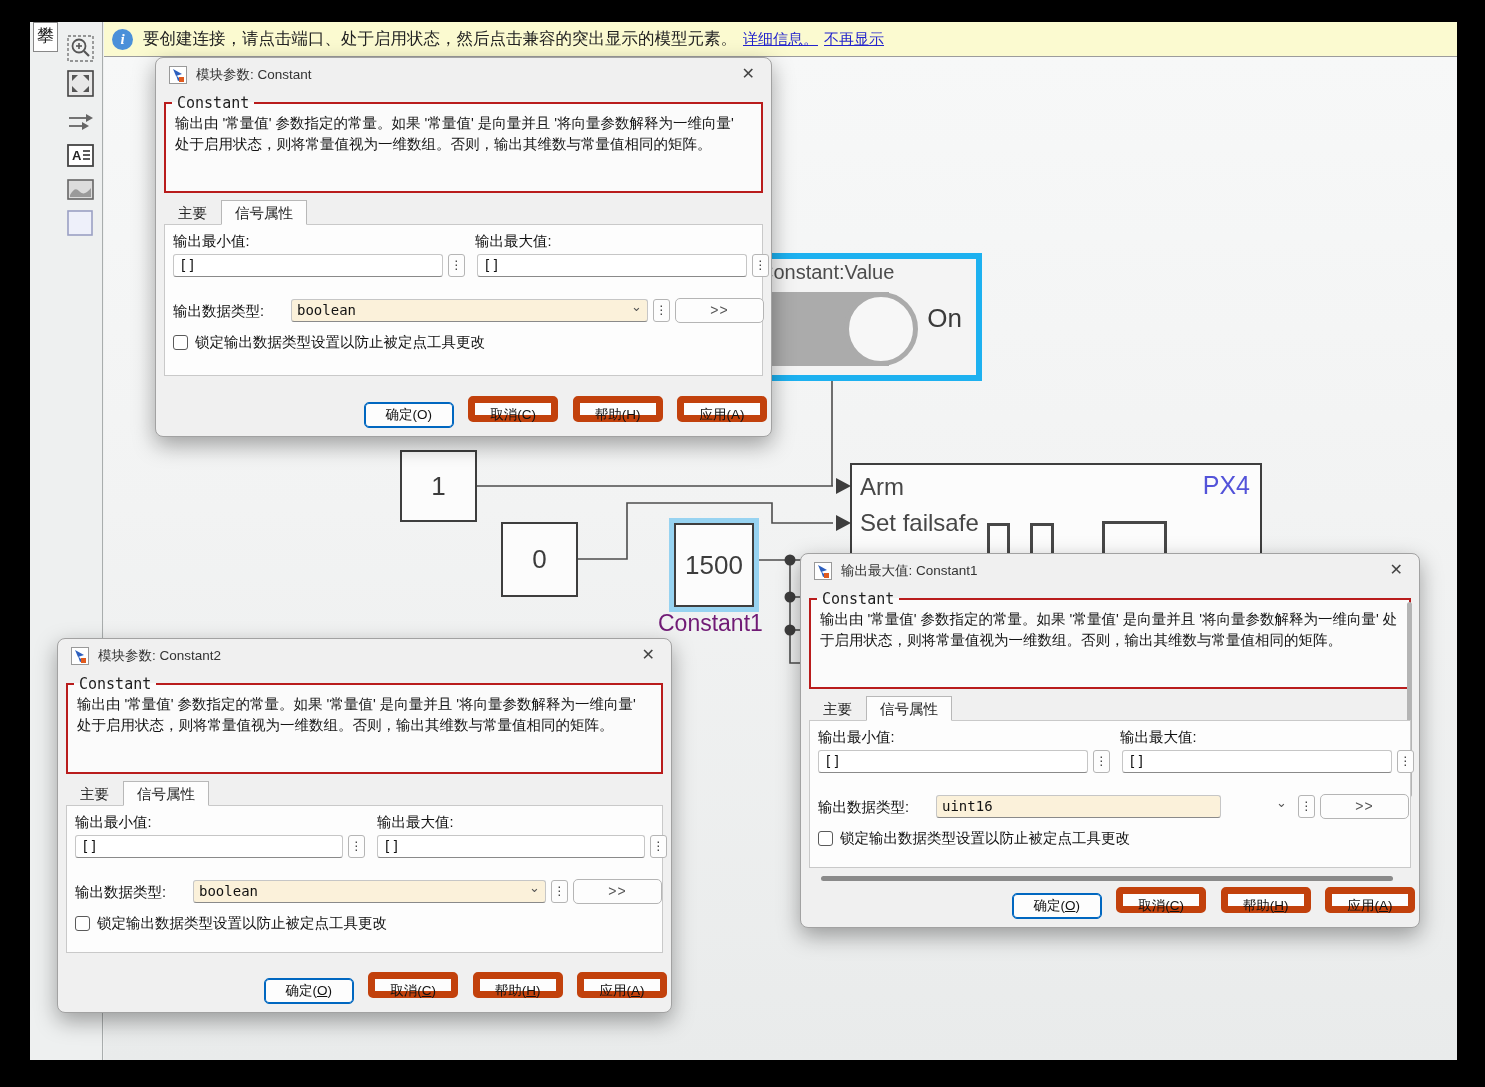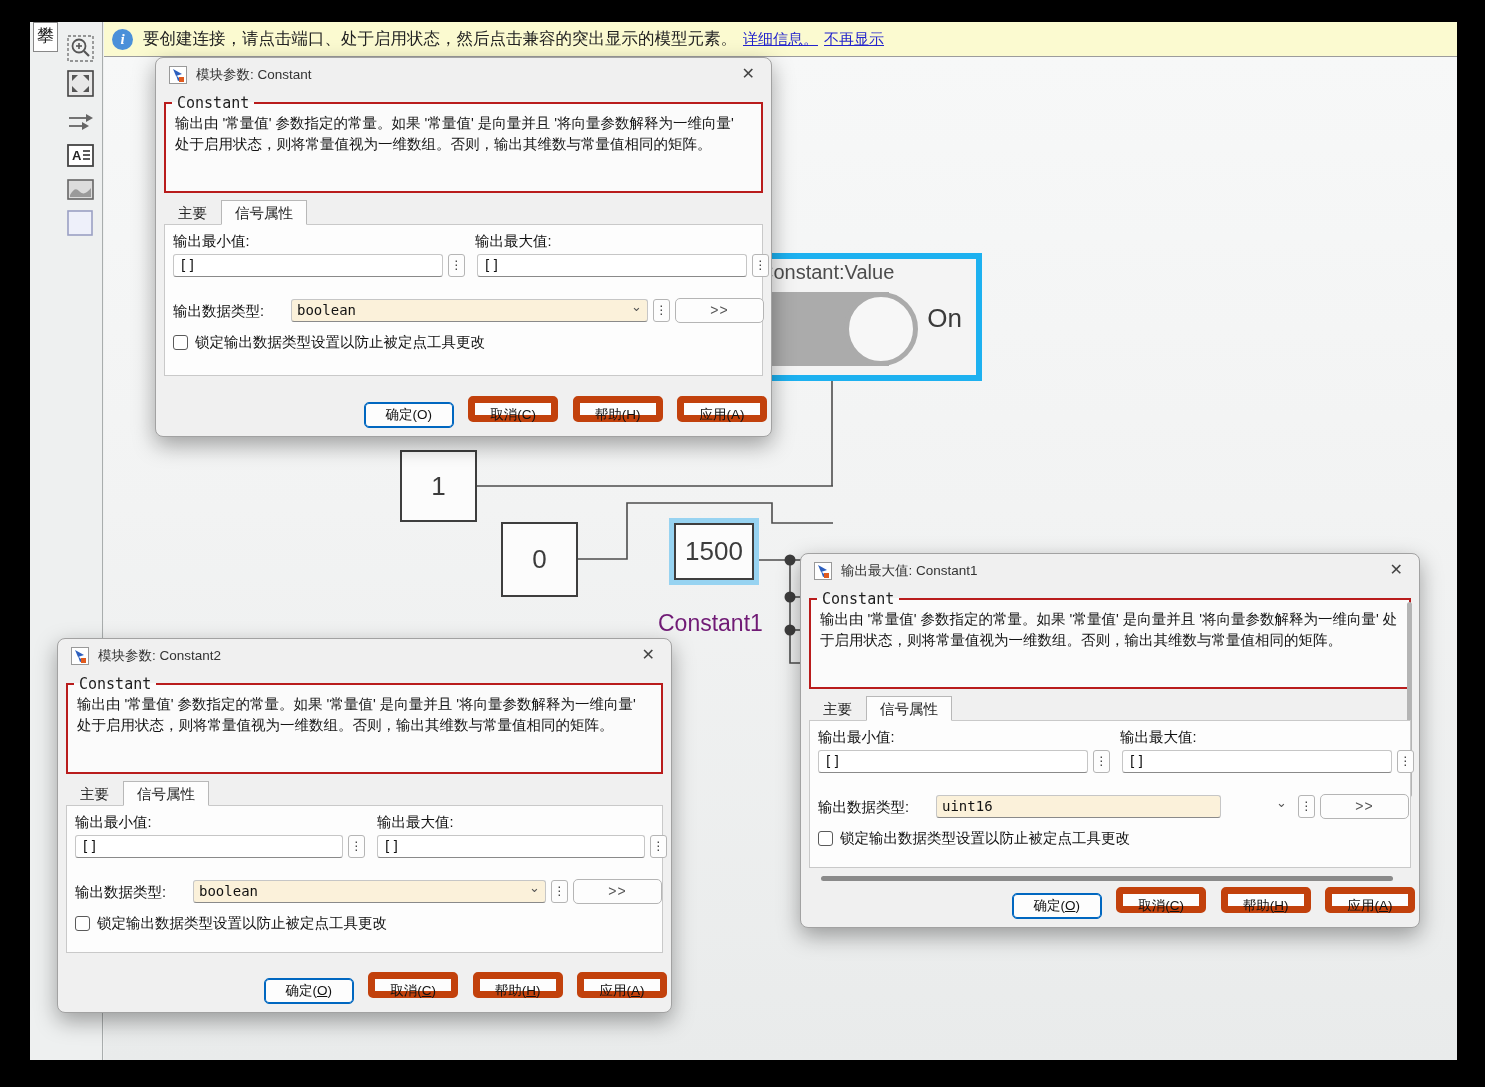--- a/index.html
+++ b/index.html
@@ -181,32 +181,42 @@
     <circle cx="760" cy="575" r="5.5" fill="#3d3d3d"></circle>
     <circle cx="760" cy="608" r="5.5" fill="#3d3d3d"></circle>
   </svg>
 
   <div class="blk" style="left:370px;top:428px;width:77px;height:72px">
       <span>1</span>
     </div>
   <div class="blk" style="left:471px;top:500px;width:77px;height:75px">
       <span>0</span>
     </div>
-  <div class="blk sel" style="left:644px;top:501px;width:80px;height:57px">
+  <div class="blk sel" style="left:644px;top:501px;width:80px;height:84px">
       <span>1500</span>
     </div>
   <div class="blk-label" style="left:628px;top:588px">Constant1</div>
 
   <div class="toggle">
     <div class="tlabel">Constant:Value</div>
     <div class="track"></div>
     <div class="knob"></div>
     <div class="state">On</div>
   </div>
 
+  <div class="px4">
+    <div class="port-arrow" style="top:13px"></div>
+    <div class="port-arrow" style="top:50px"></div>
+    <div class="p1">Arm</div>
+    <div class="p2">Set failsafe</div>
+    <div class="brand">PX4</div>
+    <div class="pulse" style="left:135px;width:23px"></div>
+    <div class="pulse" style="left:178px;width:24px"></div>
+    <div class="pulse" style="left:250px;width:65px;top:56px"></div>
+  </div>
 
   <div class="dlg" id="d1">
     <div class="titlebar">
       <svg class="tico" viewBox="0 0 18 18">
           <rect x="0.5" y="0.5" width="17" height="17" fill="#fff" stroke="#999"></rect>
           <path d="M4 3 L13 8 L7 10 Z" fill="#2d5fbe"></path>
           <path d="M7 9 L12 14 L9 15 Z" fill="#2d5fbe"></path>
           <rect x="10" y="11" width="5" height="5" fill="#e05a1e"></rect>
         </svg>
       <span class="ttl">模块参数: Constant</span>

